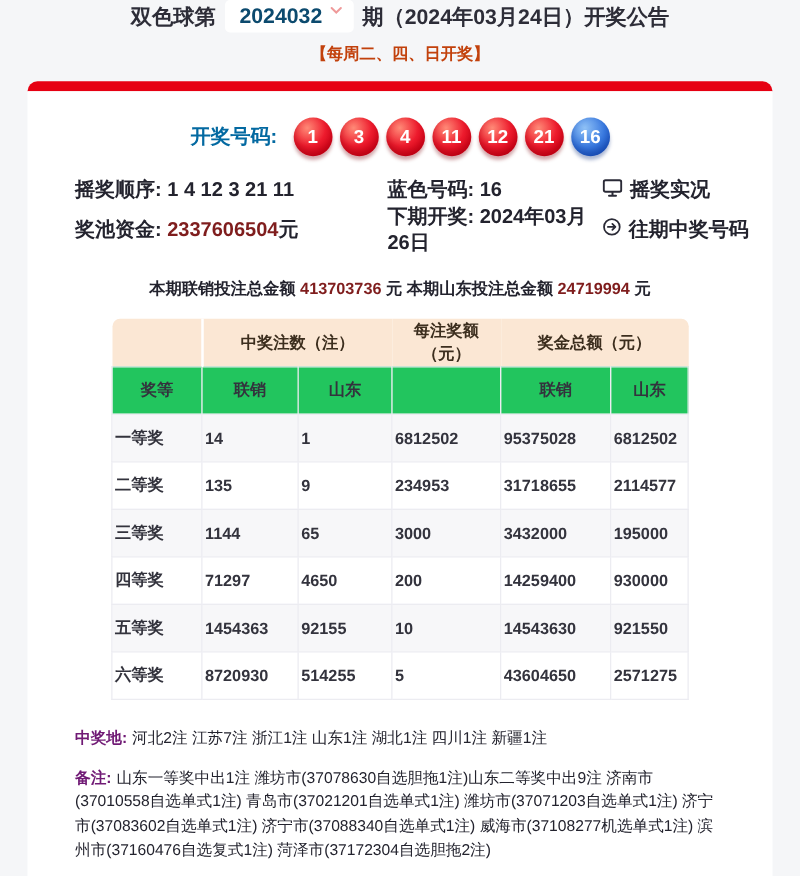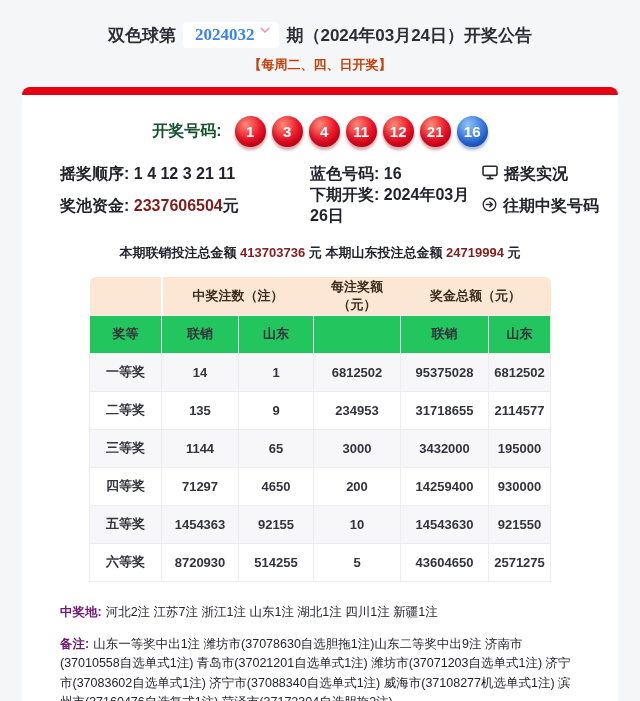--- a/index.html
+++ b/index.html
@@ -5,42 +5,41 @@
   * { box-sizing: border-box; }
   html, body { margin: 0; padding: 0; }
   body {
     width: 640px; height: 701px; overflow: hidden;
     background: #f5f6f8;
     font-family: "Liberation Sans", "DejaVu Sans", sans-serif;
     color: #23232e;
   }
   
   .page-title {
-    padding-top: 22px;
     display: flex; justify-content: center; align-items: center; gap: 7px;
     font-size: 17px; font-weight: bold; color: #2d2d38;
   }
   .issue-box {
     background: #ffffff; border-radius: 4px; padding: 3px 9px 3px 12px;
     display: inline-flex; align-items: flex-start; gap: 6px;
-    color: #3b82f6; cursor: pointer; font-family: Liberation Serif, serif;
+    color: #0c4a6e; cursor: pointer;
   }
   .chev { display: inline-flex; margin-top: 2px; }
   .page-subtitle {
     text-align: center; font-size: 13px; font-weight: 600;
     color: #c2410c; margin-top: 8px;
   }
   
   .card { margin: 13px 22px 0; }
   .bar { height: 8px; background: #e60012; }
   .bar.top { border-radius: 9px 9px 0 0; }
   .card-body { background: #ffffff; padding: 21px 0 15px; }
   
   .balls-row { display: flex; justify-content: center; align-items: center; }
-  .balls-label { font-size: 16px; font-weight: bold; color: #14532d; margin-right: 7px; }
+  .balls-label { font-size: 16px; font-weight: bold; color: #0369a1; margin-right: 7px; }
   .ball {
     width: 31px; height: 31px; border-radius: 50%;
     display: inline-flex; align-items: center; justify-content: center;
     color: #fff; font-weight: bold; font-size: 15px; margin-left: 6px;
   }
   .ball.red {
     background: radial-gradient(circle at 35% 27%, #ff8a77 0%, #ee1c2e 48%, #d50017 80%);
     box-shadow: 0 3px 3px rgba(125,0,12,.35), inset 0 -4px 6px rgba(150,0,14,.45);
   }
   .ball.blue {
@@ -57,21 +56,21 @@
   .info-link { display: flex; align-items: center; gap: 6px; cursor: pointer; white-space: nowrap; }
   .info-link svg { flex: 0 0 auto; }
   
   .sales-line {
     text-align: center; margin-top: 17px;
     font-size: 13px; font-weight: bold; color: #23232e;
   }
   
   .prize-table {
     width: 461px; margin: 15px auto 0; border-collapse: collapse;
-    font-size: 13px; color: #33333d; text-align: center; table-layout: fixed;
+    font-size: 13px; color: #33333d; table-layout: fixed;
   }
   .prize-table th, .prize-table td {
     height: 38px; border: 1px solid #ececf1; font-weight: 600; padding: 0 2px;
   }
   .group-row th {
     background: #fbe7d4; color: #3c2e1e; border: none; font-weight: bold;
   }
   .group-row th.gr-first { border-right: 2px solid #ffffff; }
   .group-row th:first-child { border-top-left-radius: 6px; }
   .group-row th:last-child { border-top-right-radius: 6px; }

